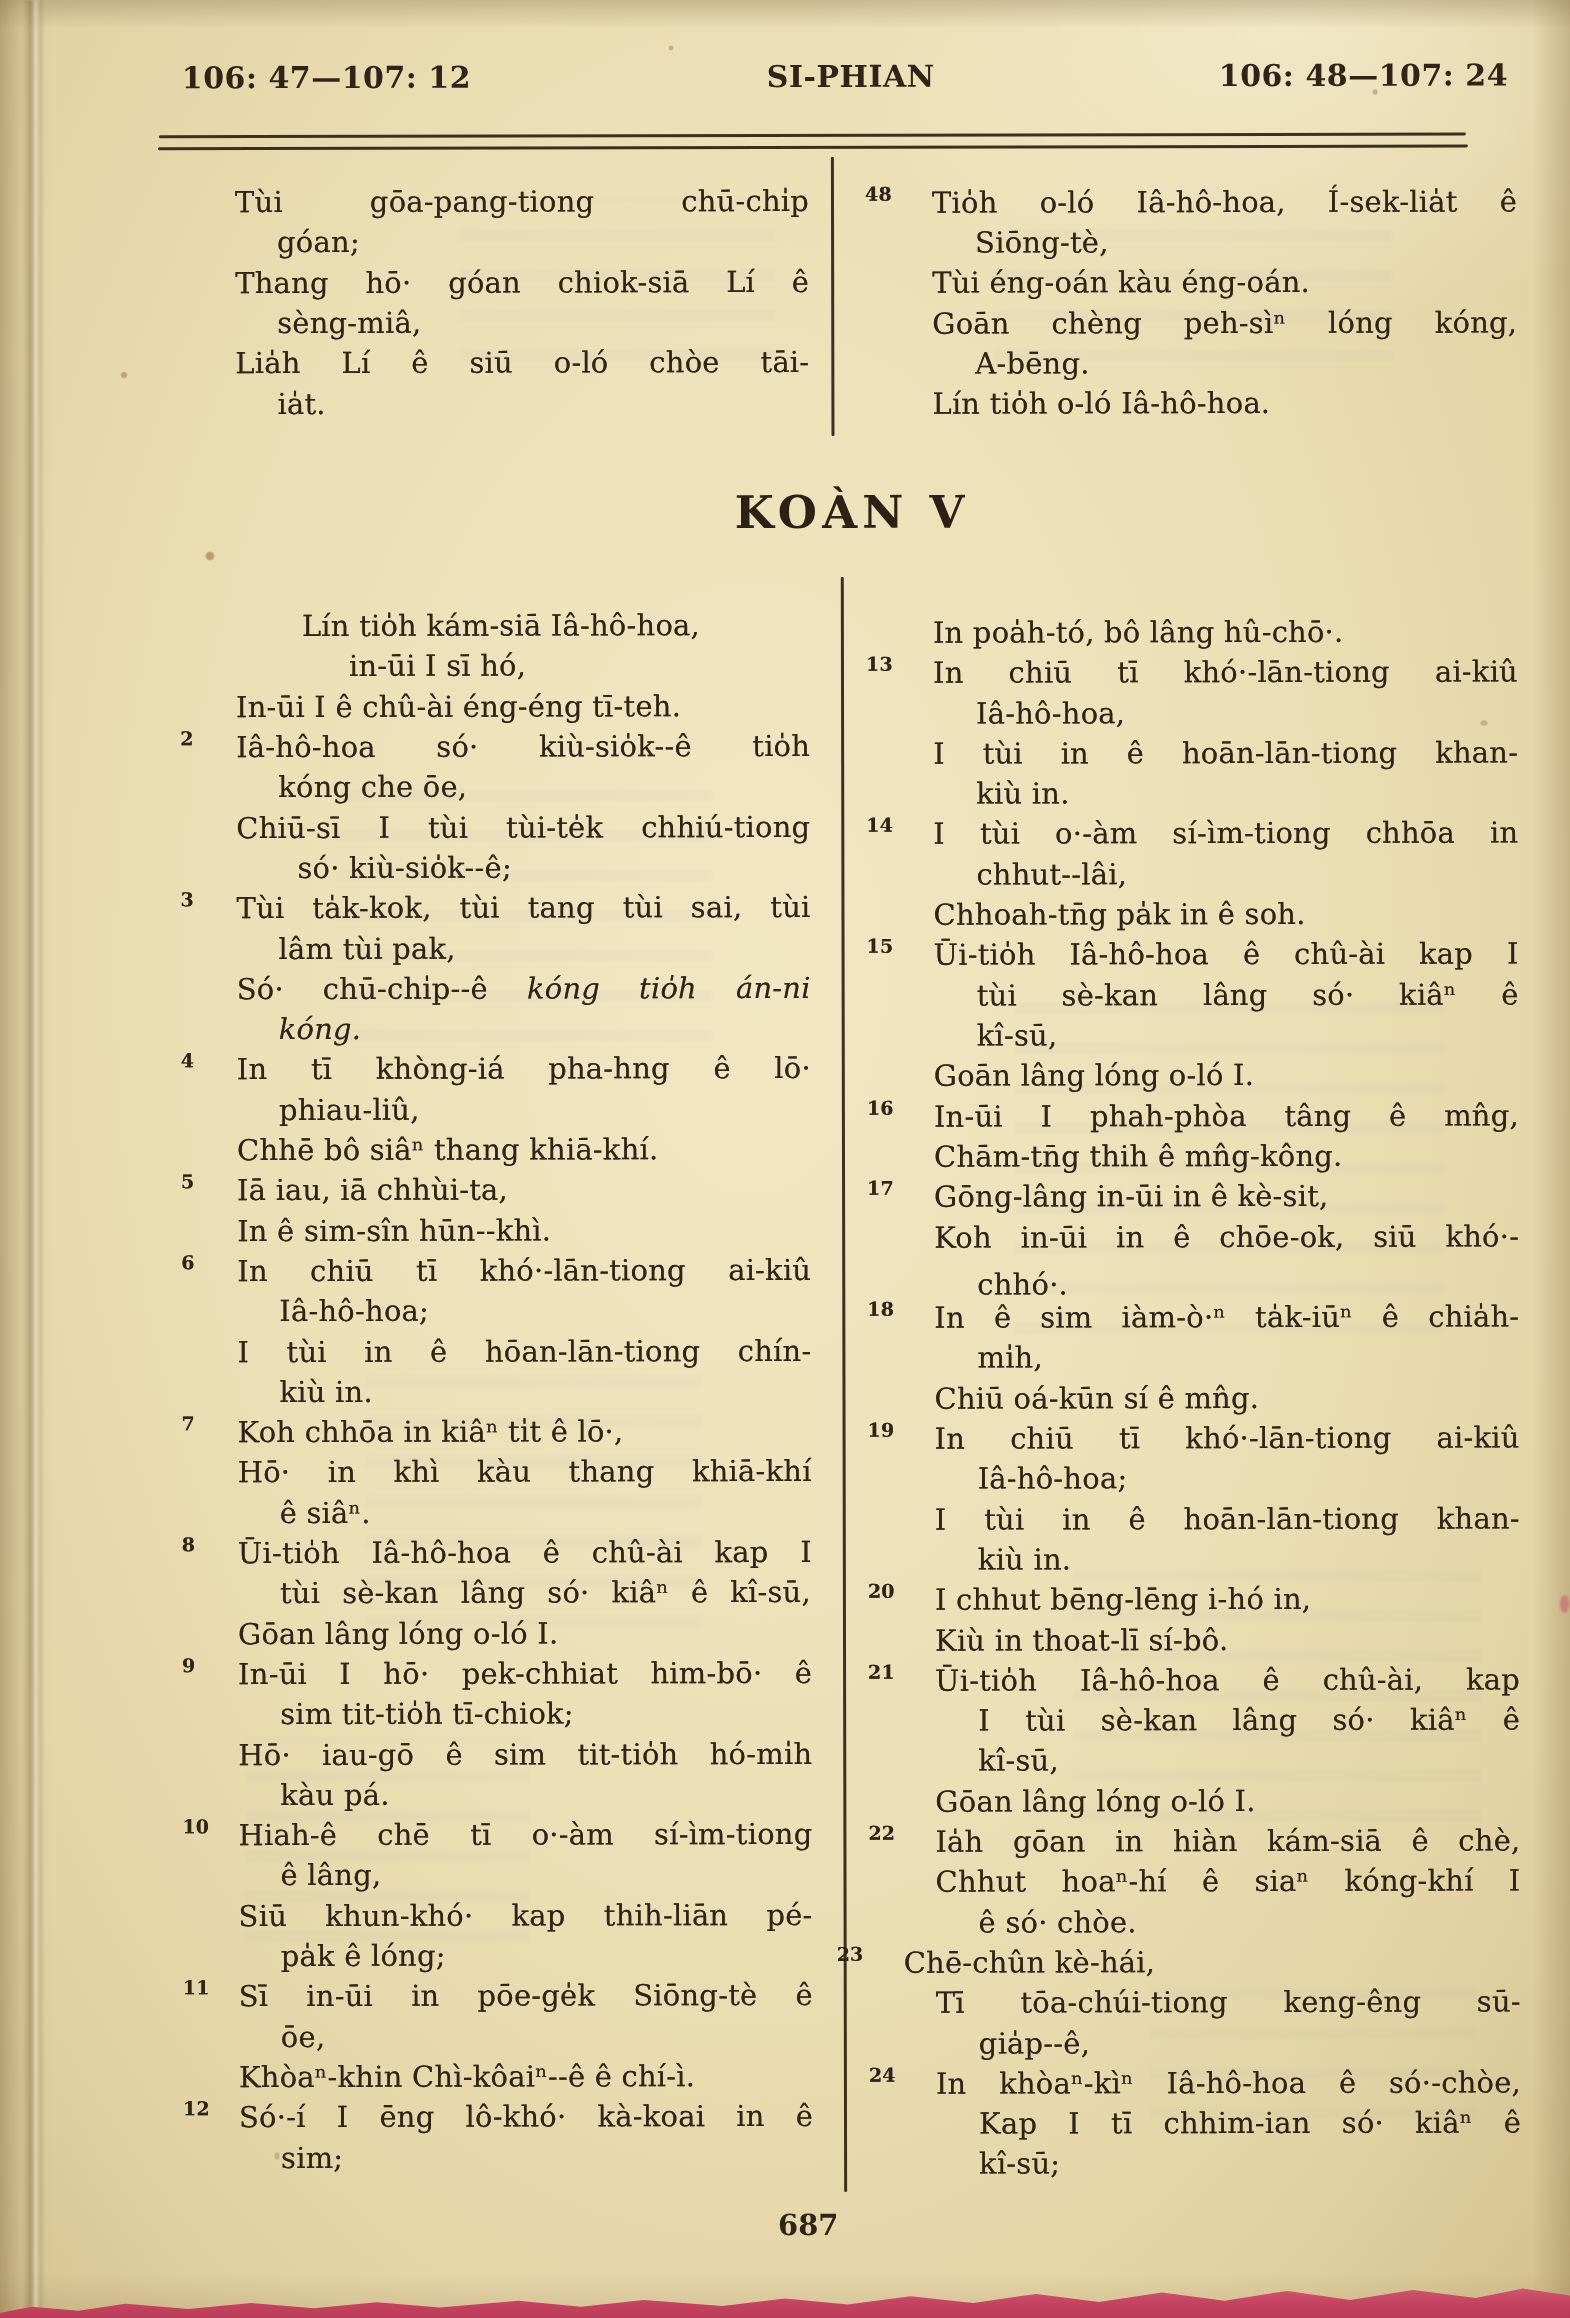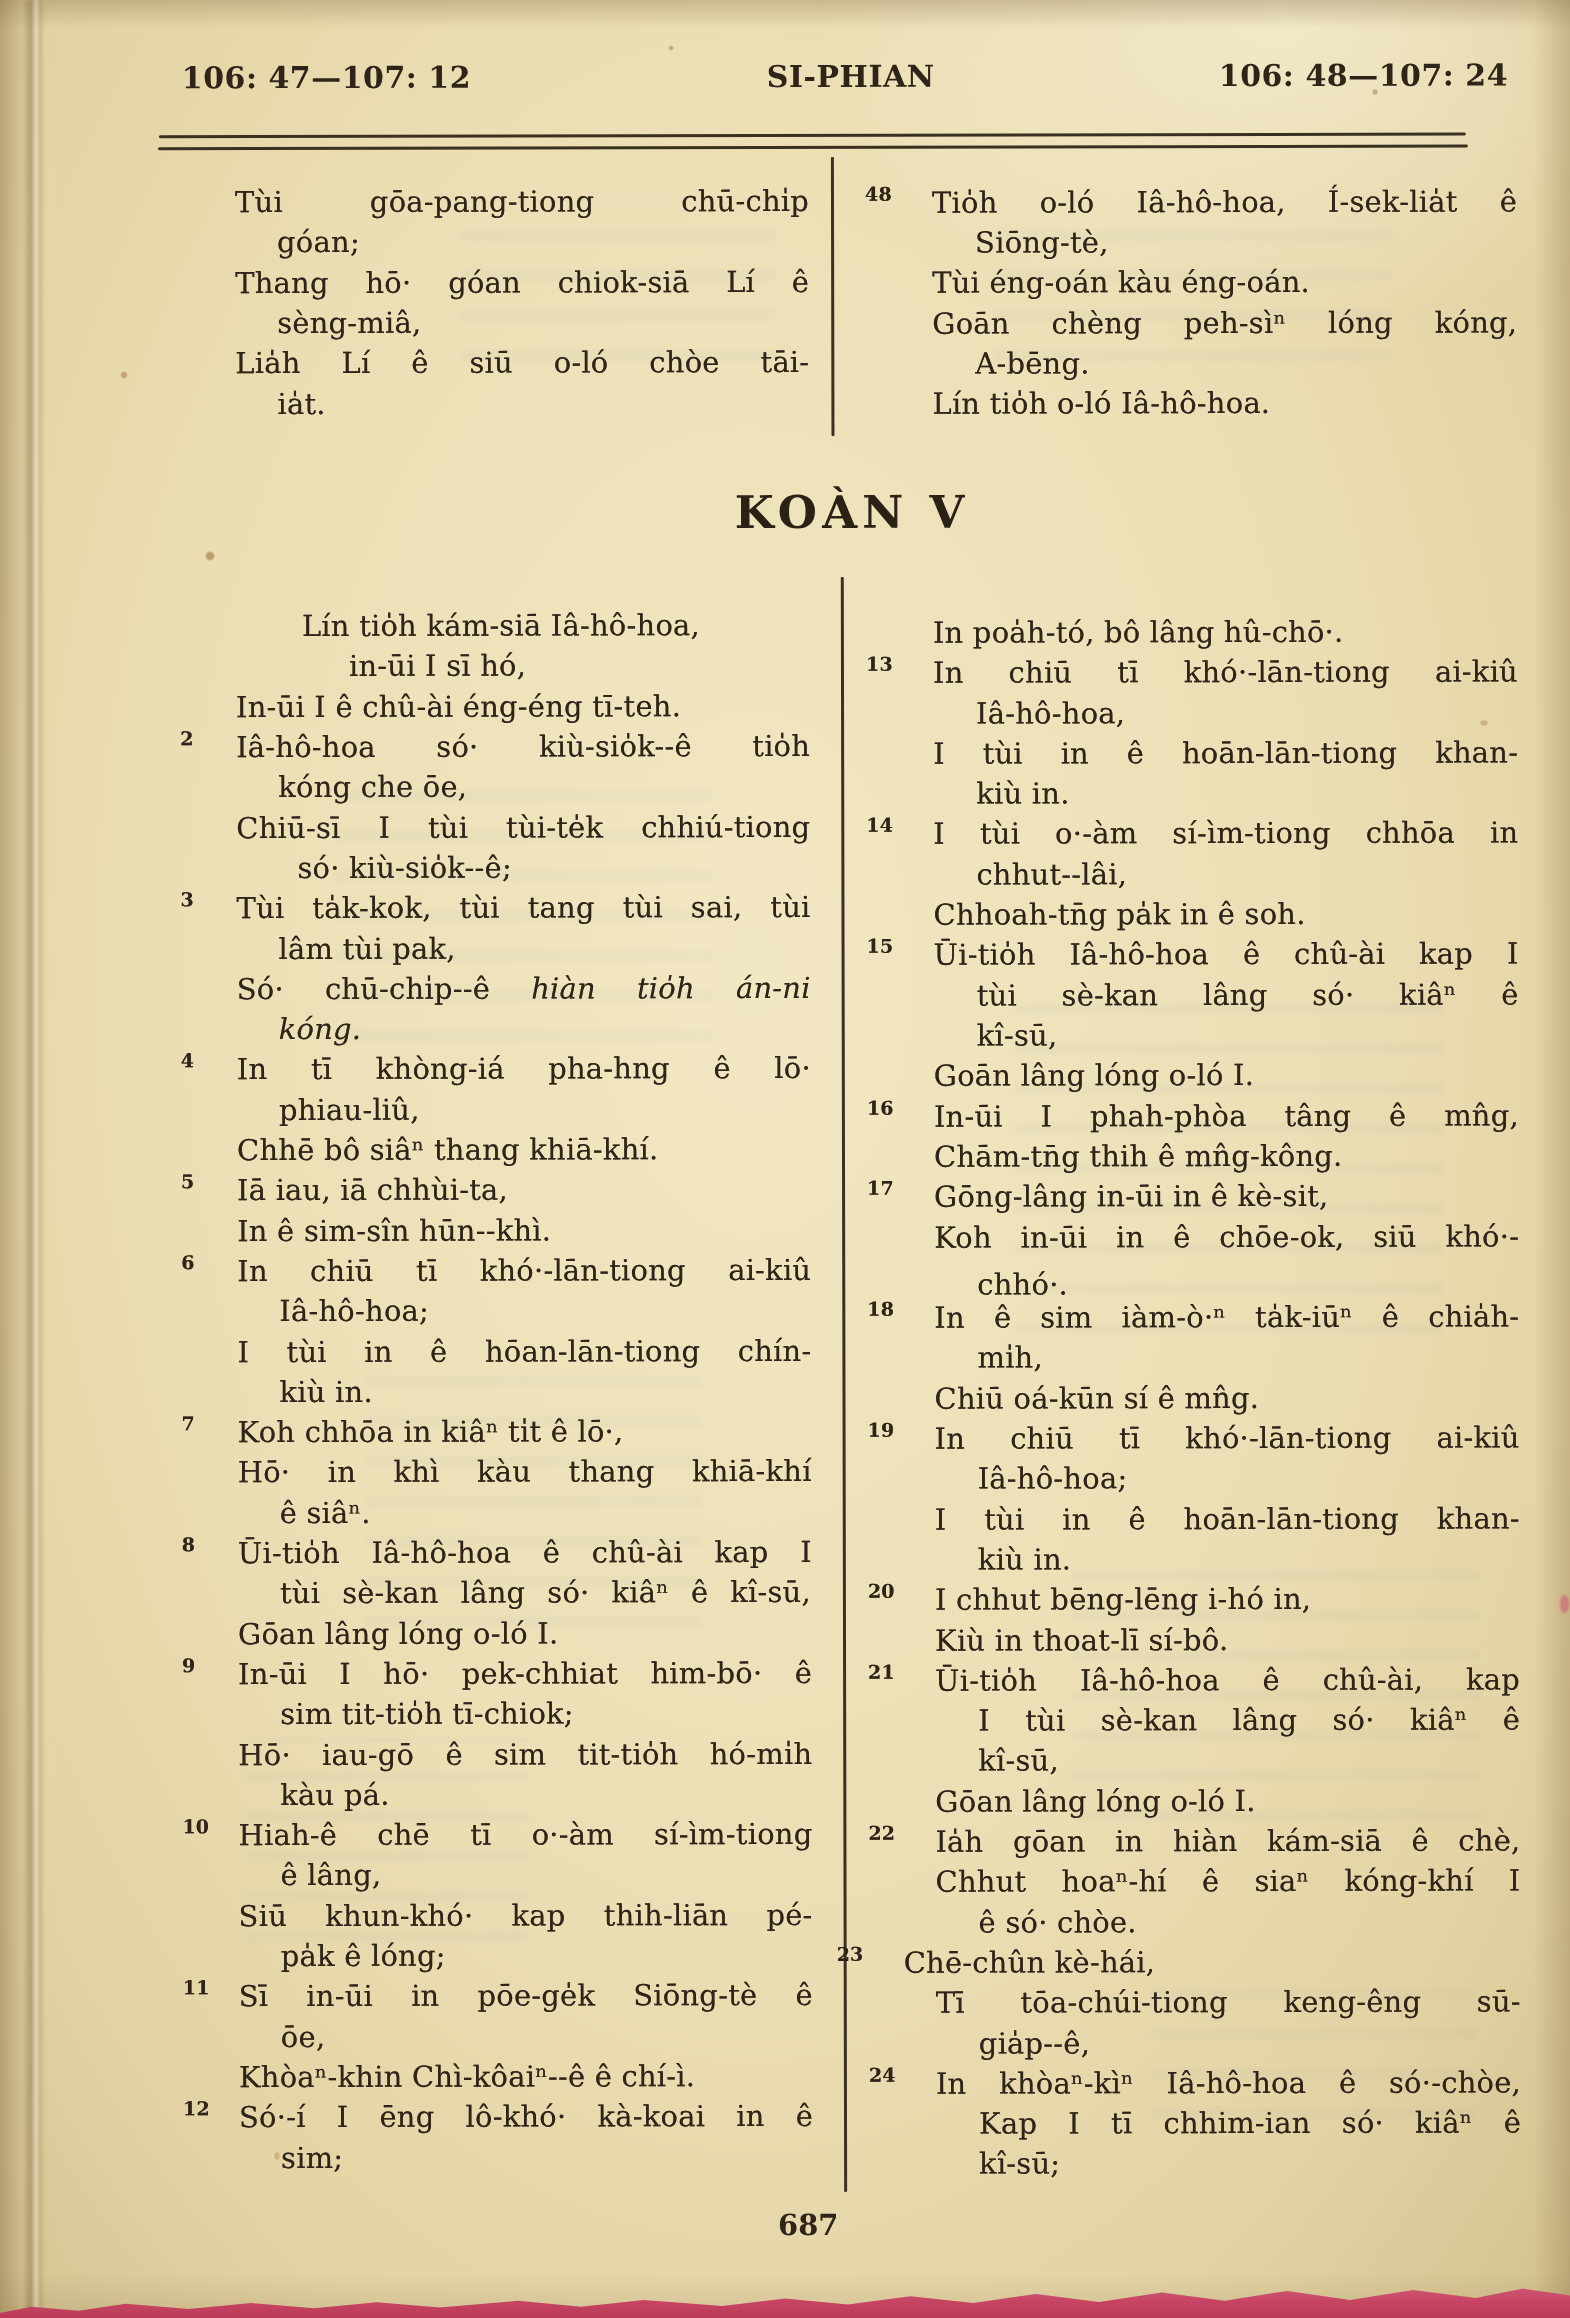--- a/index.html
+++ b/index.html
@@ -108,21 +108,21 @@
         <div class="line" style="left: 279px; top: 385px;"><span>ia̍t.</span></div>
         <div class="line" style="left: 303px; top: 607px;"><span>Lín tio̍h kám-siā Iâ-hô-hoa,</span></div>
         <div class="line" style="left: 350px; top: 647px;"><span>in-ūi I sī hó,</span></div>
         <div class="line" style="left: 237px; top: 688px;"><span>In-ūi I ê chû-ài éng-éng tī-teh.</span></div>
         <div class="line just" style="left: 237px; top: 728px; width: 574px;"><span class="vnum" style="left: -56px;">2</span><span>Iâ-hô-hoa só· kiù-sio̍k--ê tio̍h</span></div>
         <div class="line" style="left: 279px; top: 768px;"><span>kóng che ōe,</span></div>
         <div class="line just" style="left: 237px; top: 809px; width: 574px;"><span>Chiū-sī I tùi tùi-te̍k chhiú-tiong</span></div>
         <div class="line" style="left: 279px; top: 849px; margin-left: 19px;"><span>só· kiù-sio̍k--ê;</span></div>
         <div class="line just" style="left: 237px; top: 889px; width: 574px;"><span class="vnum" style="left: -56px;">3</span><span>Tùi ta̍k-kok, tùi tang tùi sai, tùi</span></div>
         <div class="line" style="left: 279px; top: 930px;"><span>lâm tùi pak,</span></div>
-        <div class="line just" style="left: 237px; top: 970px; width: 574px;"><span>Só· chū-chi̍p--ê </span><span class="it">hiàn tio̍h án-ni</span></div>
+        <div class="line just" style="left: 237px; top: 970px; width: 574px;"><span>Só· chū-chi̍p--ê </span><span class="it">kóng tio̍h án-ni</span></div>
         <div class="line" style="left: 279px; top: 1010px;"><span class="it">kóng.</span></div>
         <div class="line just" style="left: 237px; top: 1050px; width: 574px;"><span class="vnum" style="left: -56px;">4</span><span>In tī khòng-iá pha-hng ê lō·</span></div>
         <div class="line" style="left: 279px; top: 1091px;"><span>phiau-liû,</span></div>
         <div class="line" style="left: 237px; top: 1131px;"><span>Chhē bô siâⁿ thang khiā-khí.</span></div>
         <div class="line" style="left: 237px; top: 1171px;"><span class="vnum" style="left: -56px;">5</span><span>Iā iau, iā chhùi-ta,</span></div>
         <div class="line" style="left: 237px; top: 1212px;"><span>In ê sim-sîn hūn--khì.</span></div>
         <div class="line just" style="left: 237px; top: 1252px; width: 574px;"><span class="vnum" style="left: -56px;">6</span><span>In chiū tī khó·-lān-tiong ai-kiû</span></div>
         <div class="line" style="left: 279px; top: 1292px;"><span>Iâ-hô-hoa;</span></div>
         <div class="line just" style="left: 237px; top: 1333px; width: 574px;"><span>I tùi in ê hōan-lān-tiong chín-</span></div>
         <div class="line" style="left: 279px; top: 1373px;"><span>kiù in.</span></div>

